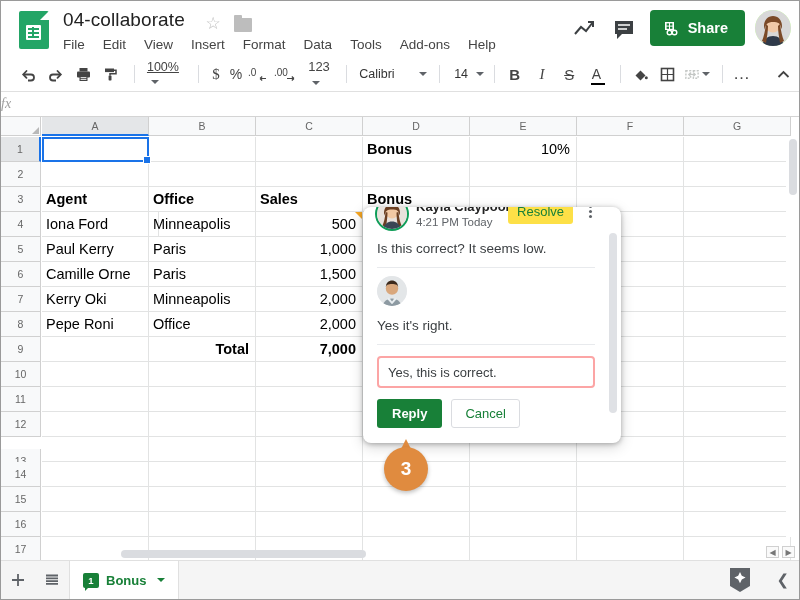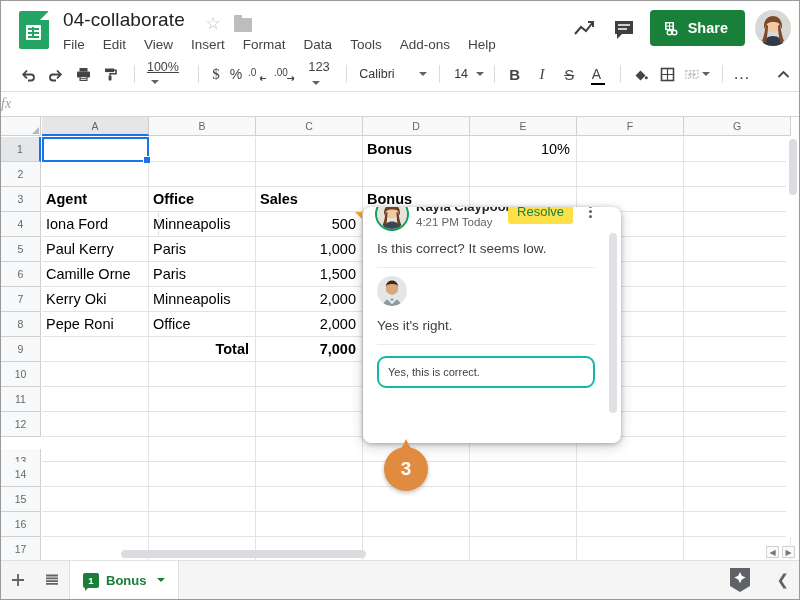--- a/index.html
+++ b/index.html
@@ -168,22 +168,22 @@
   .cmt-body { font-size: 13.5px; color: #3c4043; padding: 5px 14px 10px 14px; line-height: 17px; }
   .resolve-btn {
     position: absolute; right: 36px; top: 8px; font-size: 13px; color: #188038;
     padding: 5px 9px; border-radius: 3px; cursor: pointer; background:#fde047;
   }
   .kebab { position: absolute; right: 12px; top: 12px; width: 14px; height: 18px; cursor: pointer; }
   .kebab i { display:block; width:3px; height:3px; background:#5f6368; border-radius:50%; margin: 2px auto; }
   .cmt-div { height: 1px; background: #e8eaed; margin: 0 14px; }
   .reply-area { padding: 11px 14px 12px 14px; }
   .reply-input {
-    width: 218px; height: 32px; border: 2px solid #14b8a6; border-radius: 9px;
-    font-size: 11px; color: #3c4043; padding: 0 9px; outline: none;
+    width: 218px; height: 32px; border: 2px solid #fca5a5; border-radius: 4px;
+    font-size: 13px; color: #3c4043; padding: 0 9px; outline: none;
     font-family: "Liberation Sans", sans-serif; background:#fff;
   }
   .reply-btns { display: flex; gap: 9px; margin-top: 11px; align-items: center; }
   .btn-reply {
     background: #188038; color: #fff; font-size: 13px; font-weight: bold;
     border: none; border-radius: 3px; padding: 7px 15px; cursor: pointer;
     font-family: "Liberation Sans", sans-serif;
   }
   .btn-cancel {
     background: #fff; color: #188038; font-size: 13px; border: 1px solid #dadce0;
@@ -633,20 +633,24 @@
               </svg>
             </div>
           </div>
         </div>
         <div class="cmt-body">Yes it's right.</div>
 
         <div class="cmt-div"></div>
 
         <div class="reply-area">
           <input class="reply-input" value="Yes, this is correct." style="">
+          <div class="reply-btns">
+            <button class="btn-reply">Reply</button>
+            <button class="btn-cancel">Cancel</button>
+          </div>
         </div>
       </div>
     </div>
     <div class="pop-scroll">
       <div class="thumb"></div>
     </div>
   </div>
 
   <div class="step-marker">
     <div class="step-tail"></div>

